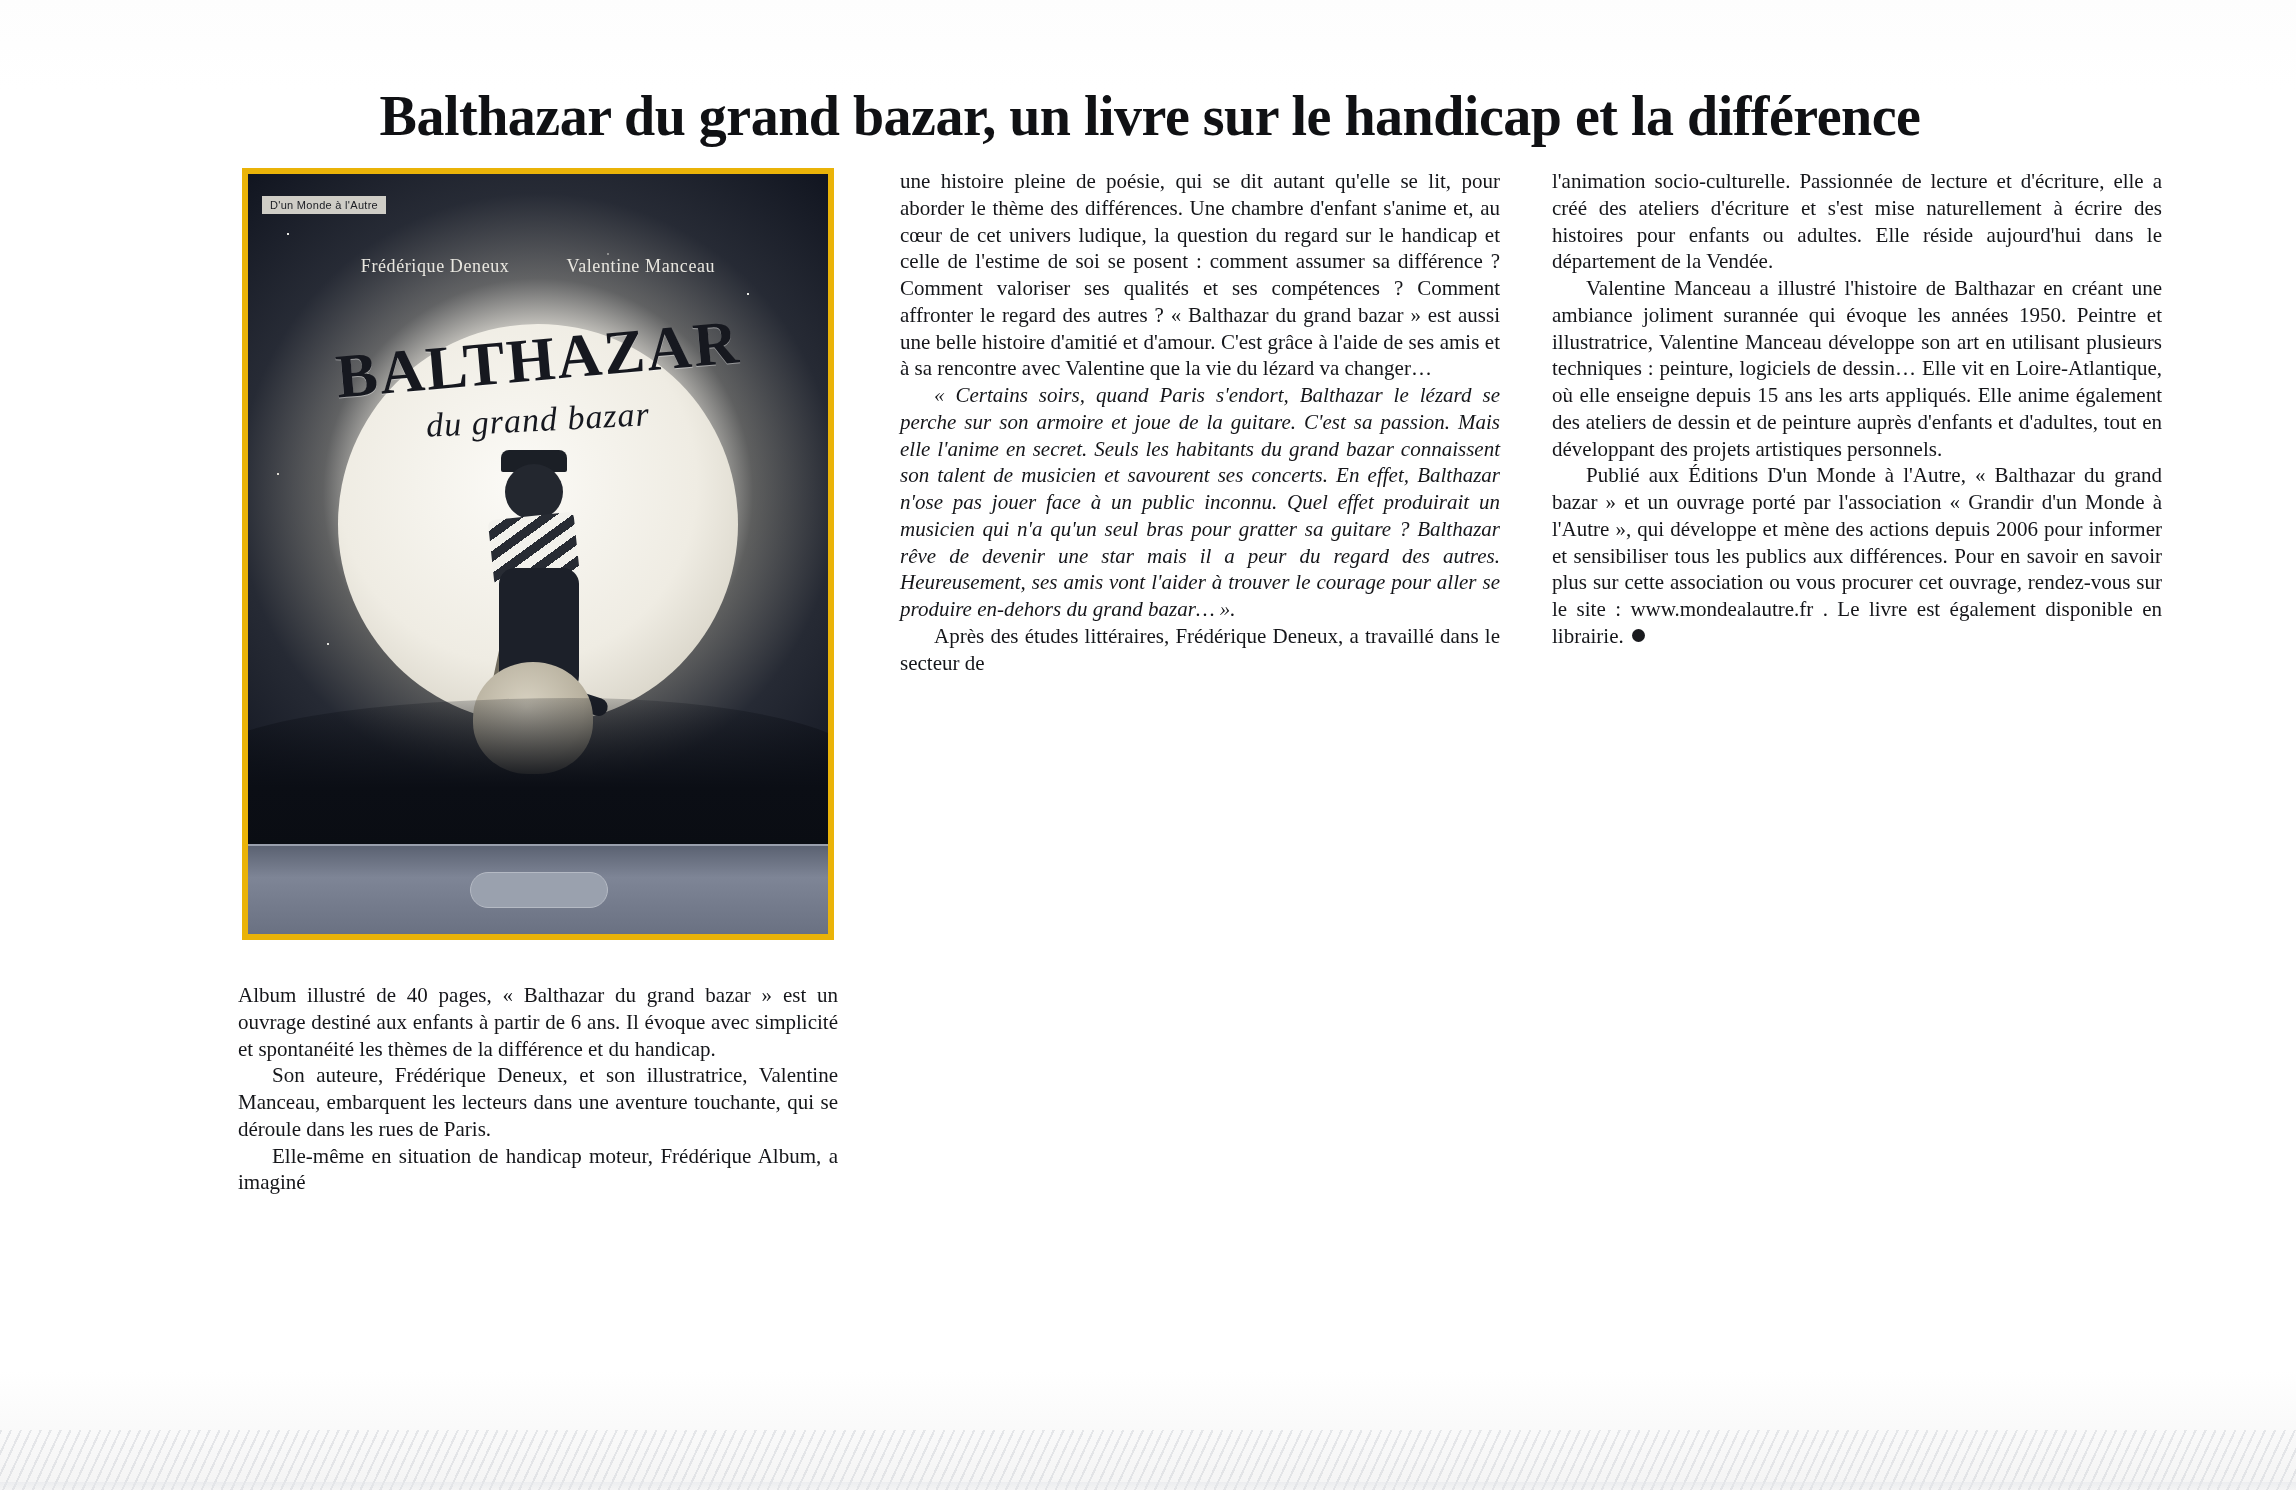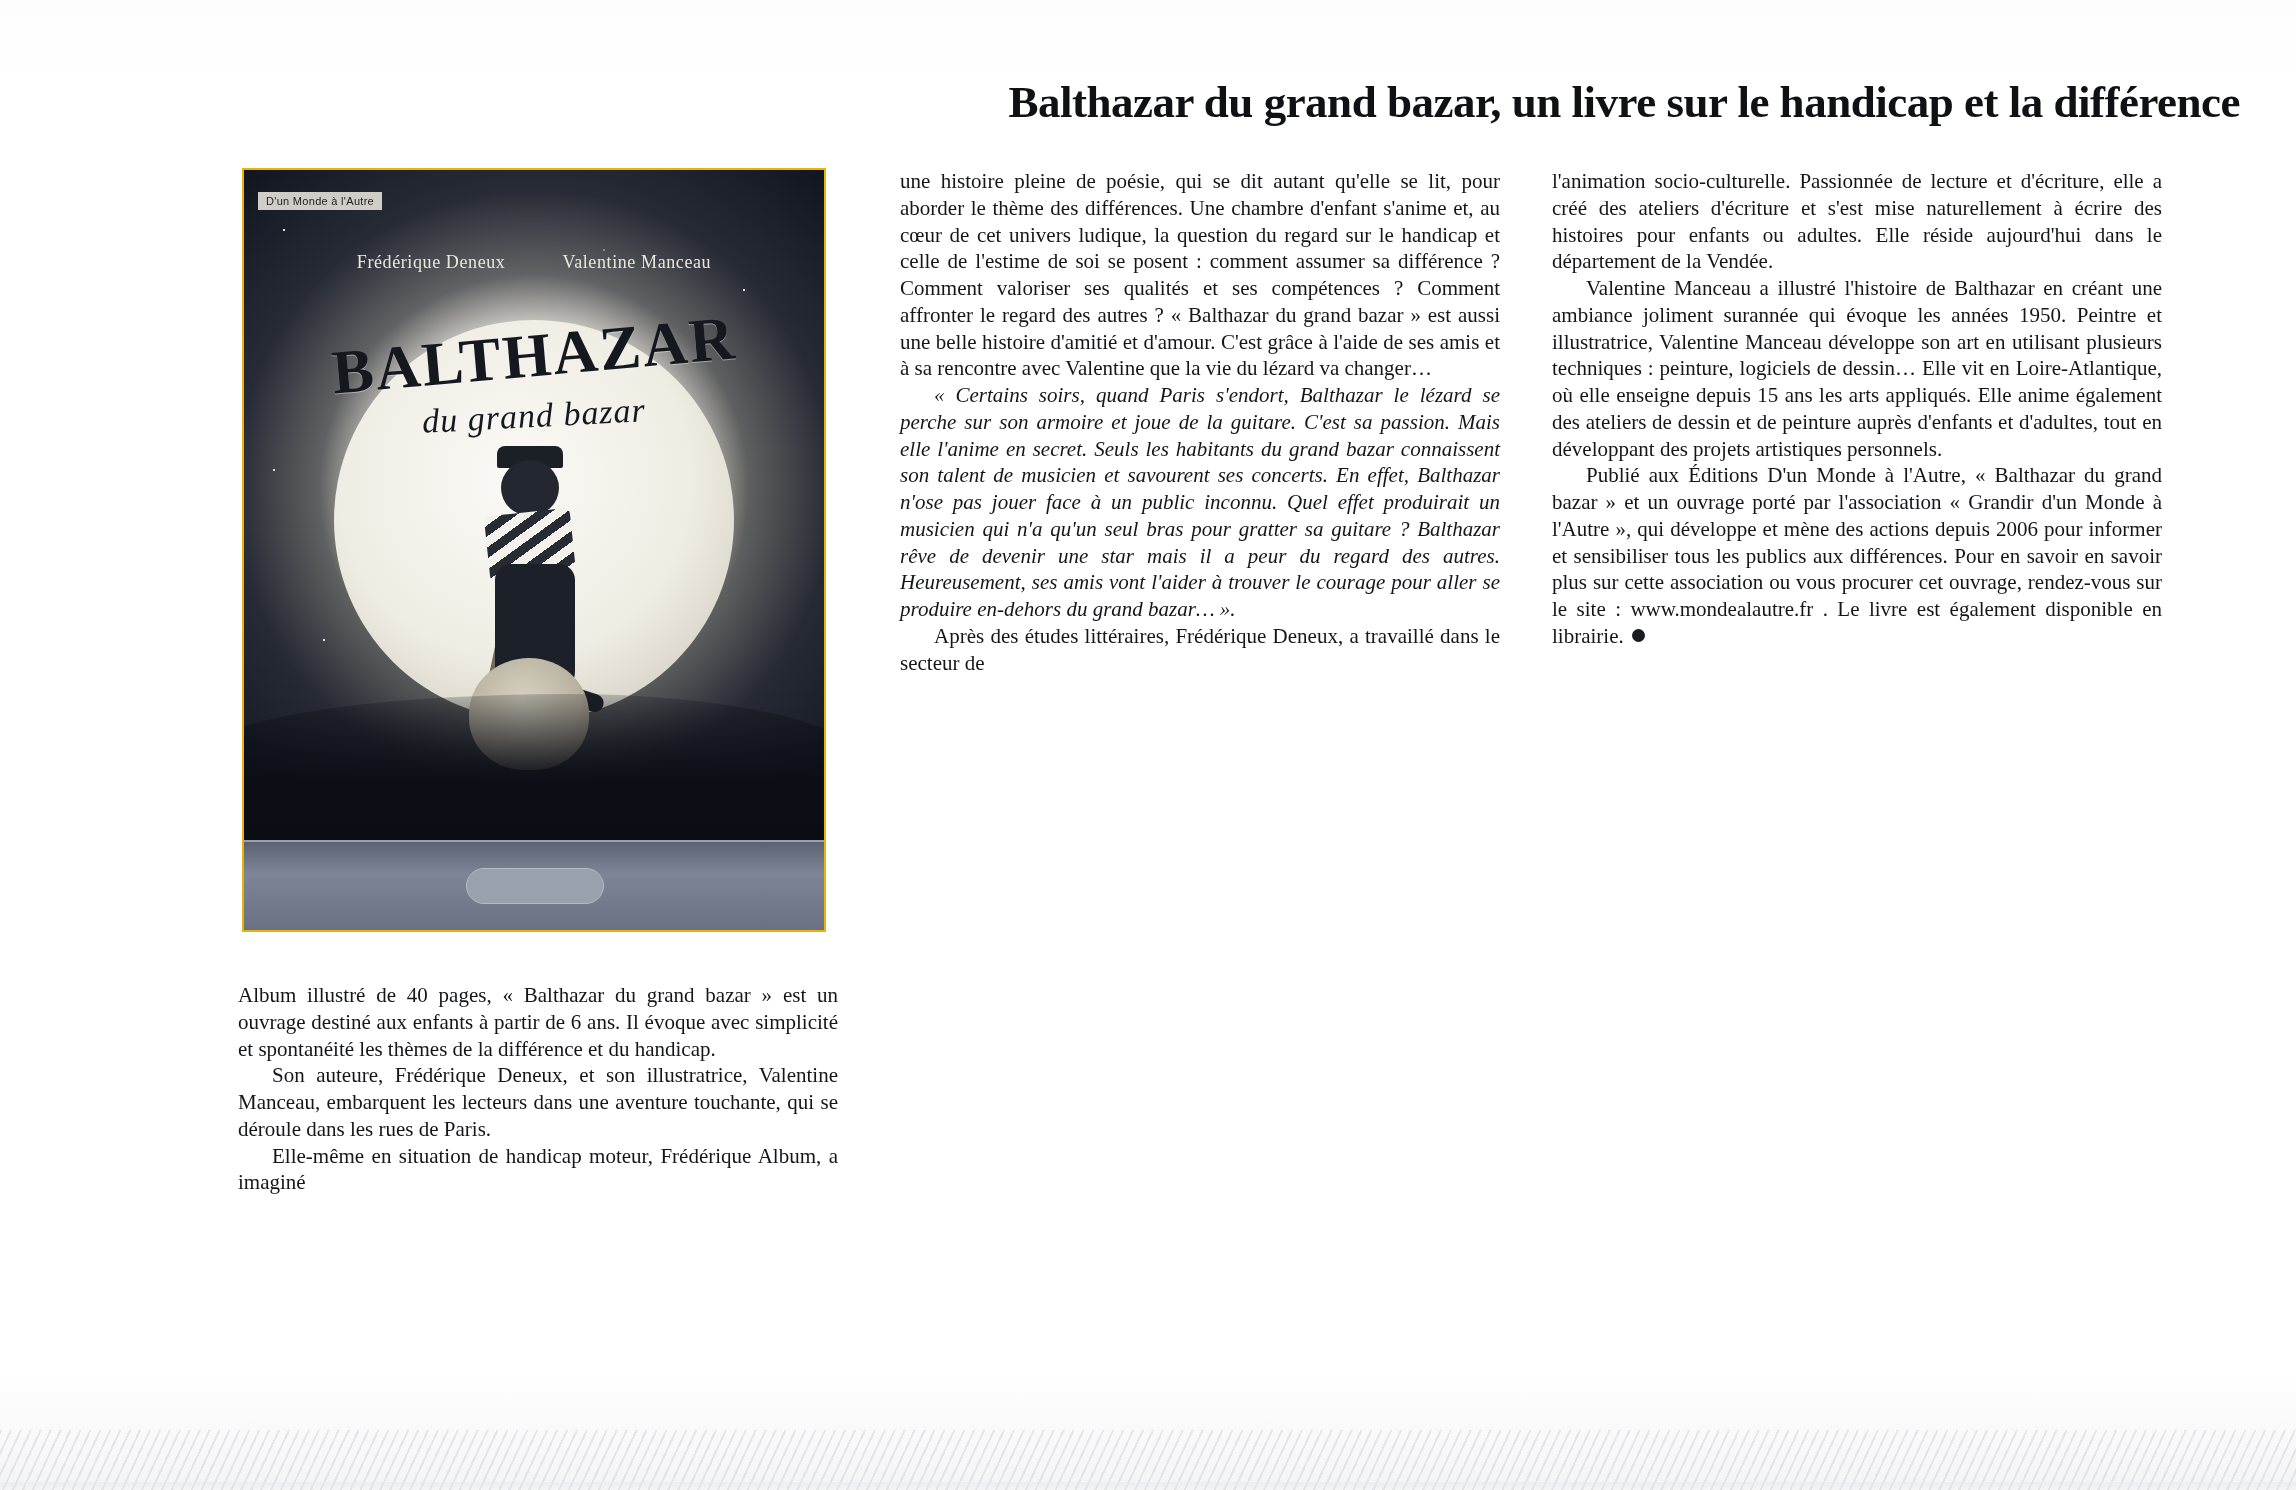--- a/index.html
+++ b/index.html
@@ -33,25 +33,25 @@
     pointer-events: none;
   }
 
   .headline {
     position: absolute;
     left: 60px;
     top: 48px;
     width: 2180px;
     font-family: "Liberation Serif", serif;
     font-weight: bold;
-    font-size: 45px;
+    font-size: 56px;
     line-height: 1.08;
     letter-spacing: -0.5px;
     color: #101114;
-    text-align: right;
+    text-align: center;
     white-space: nowrap;
   }
 
   .columns {
     position: absolute;
     left: 0;
     top: 168px;
     width: 2296px;
     height: 1250px;
   }
@@ -84,21 +84,21 @@
     width: 608px;
     height: 760px;
   }
   .cover {
     position: absolute;
     left: 4px;
     top: 0;
     width: 580px;
     height: 760px;
     background: #0e1117;
-    border: 2px solid #eab308;
+    border: 6px solid #eab308;
     overflow: hidden;
   }
   .cover-inner {
     position: absolute;
     left: 0; top: 0; right: 0; bottom: 0;
     background:
       radial-gradient(circle at 50% 42%, #f2f0ea 0px, #e8e5dd 150px, rgba(160,158,150,0.55) 215px, rgba(40,44,54,0.92) 300px, #111520 430px),
       linear-gradient(160deg, #1b2030 0%, #0d111a 55%, #191d29 100%);
   }
   .cover-moon {

